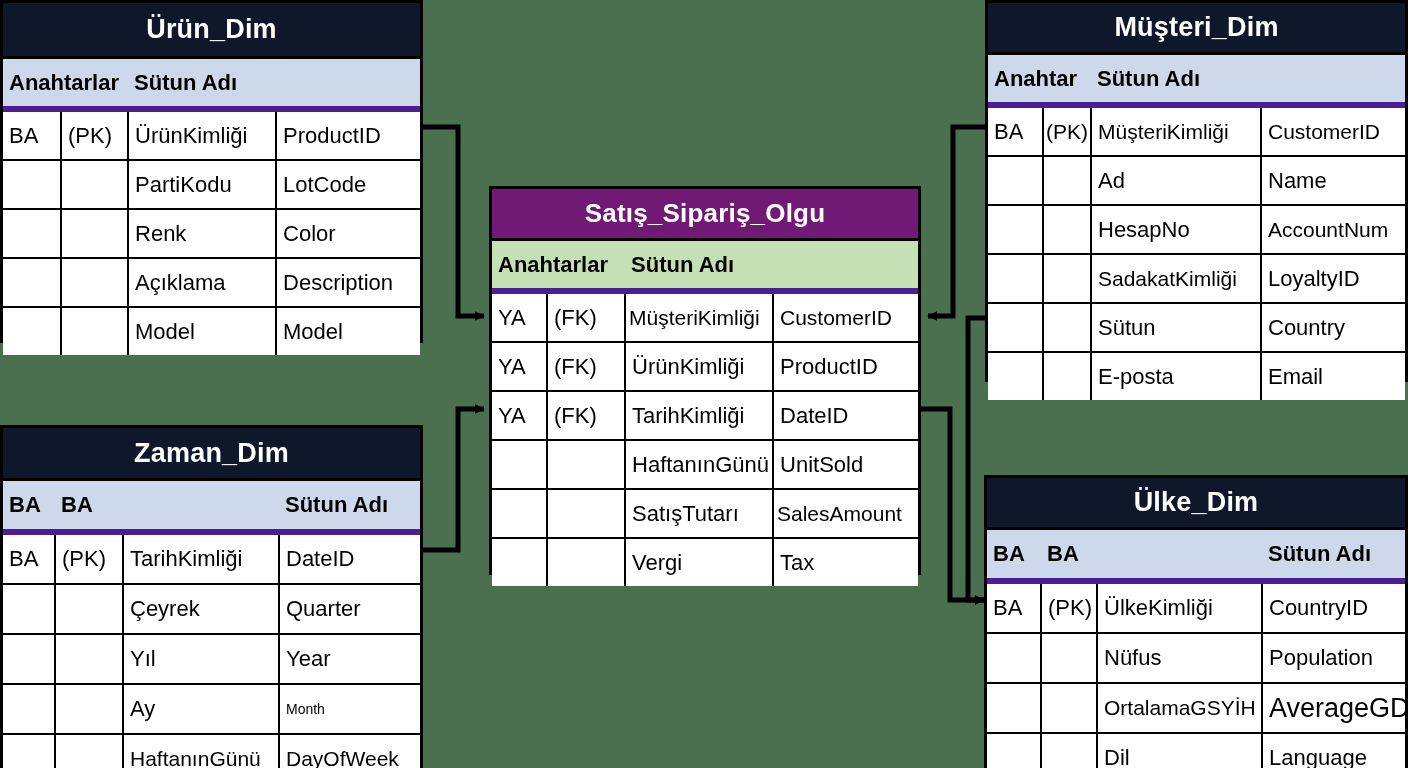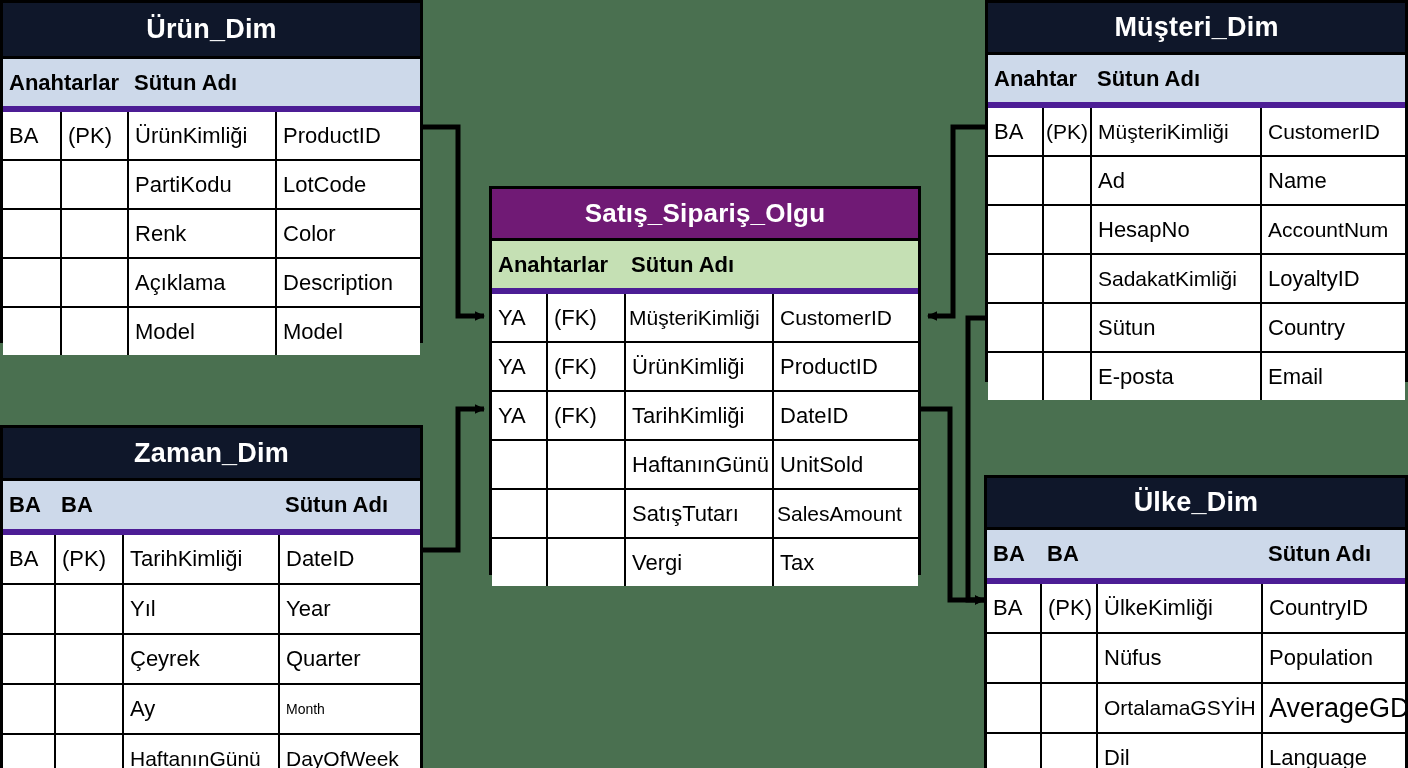--- a/index.html
+++ b/index.html
@@ -175,28 +175,28 @@
         </tr>
         <tr>
           <td class="c-key" style="height:48px; font-size:22px;">BA</td>
           <td class="c-pk" style="font-size:22px;">(PK)</td>
           <td class="c-tr" style="font-size:22px;">TarihKimliği</td>
           <td class="c-en" style="font-size:22px;">DateID</td>
         </tr>
         <tr>
           <td class="c-key blank" style="height:48px; font-size:22px;"></td>
           <td class="c-pk blank" style="font-size:22px;"></td>
+          <td class="c-tr" style="font-size:22px;">Çeyrek</td>
+          <td class="c-en" style="font-size:22px;">Quarter</td>
+        </tr>
+        <tr>
+          <td class="c-key blank" style="height:48px; font-size:22px;"></td>
+          <td class="c-pk blank" style="font-size:22px;"></td>
           <td class="c-tr" style="font-size:22px;">Yıl</td>
           <td class="c-en" style="font-size:22px;">Year</td>
-        </tr>
-        <tr>
-          <td class="c-key blank" style="height:48px; font-size:22px;"></td>
-          <td class="c-pk blank" style="font-size:22px;"></td>
-          <td class="c-tr" style="font-size:22px;">Çeyrek</td>
-          <td class="c-en" style="font-size:22px;">Quarter</td>
         </tr>
         <tr>
           <td class="c-key blank" style="height:48px; font-size:22px;"></td>
           <td class="c-pk blank" style="font-size:22px;"></td>
           <td class="c-tr" style="font-size:22px;margin-left:19px;">Ay</td>
           <td class="c-en" style="font-size:14px;">Month</td>
         </tr>
         <tr>
           <td class="c-key blank" style="height:48px; font-size:22px;"></td>
           <td class="c-pk blank" style="font-size:22px;"></td>

